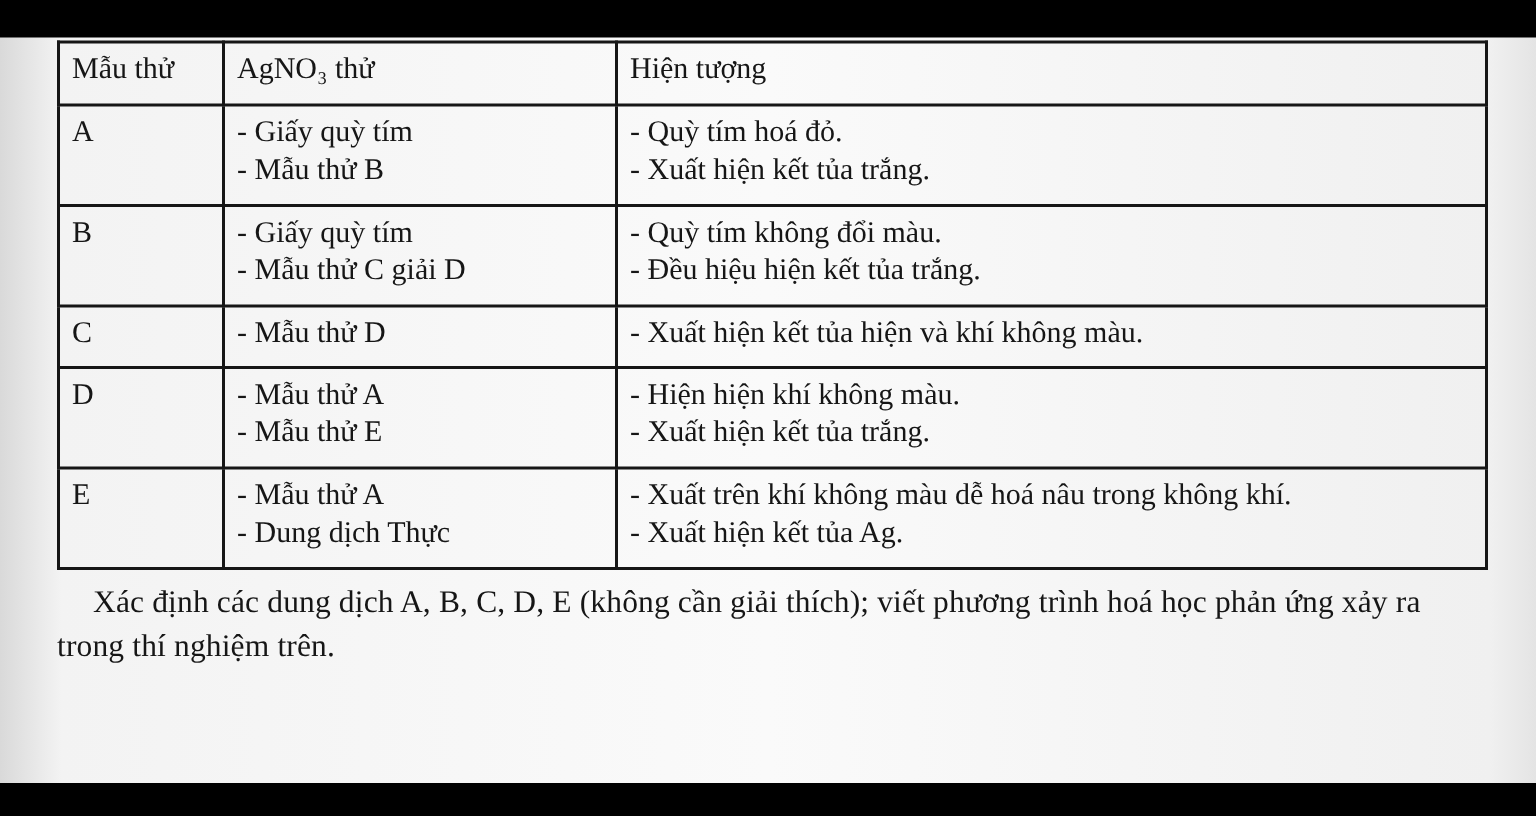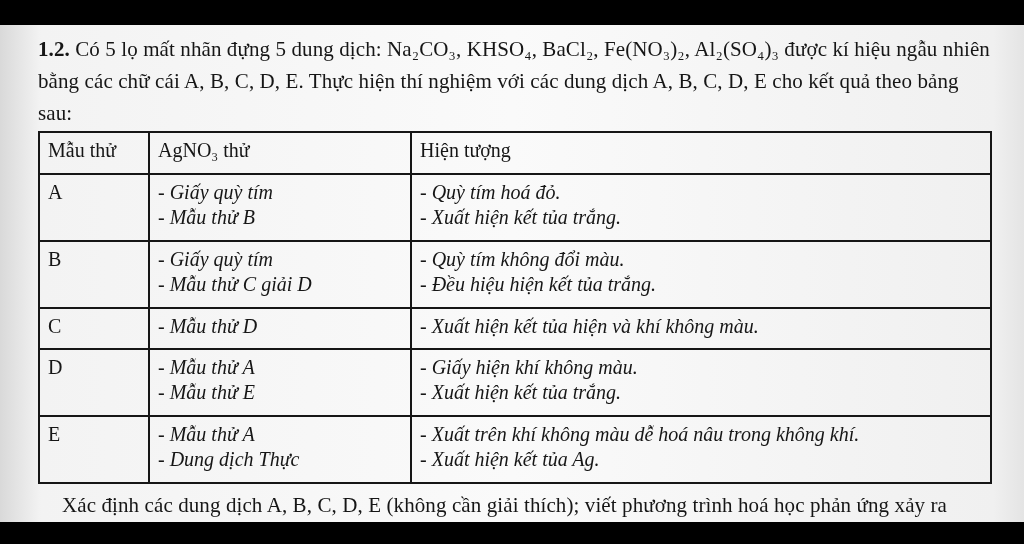--- a/index.html
+++ b/index.html
@@ -40,38 +40,37 @@
     line-height: 25px;
     font-weight: 400;
     text-align: left;
   }
   col.c1 { width: 110px; }
   col.c2 { width: 262px; }
   col.c3 { width: 580px; }
   tr.hdr  { height: 42px; }
   tr.tall { height: 67px; }
   tr.shrt { height: 41px; }
-  .line { white-space: nowrap; font-style: italic; }
+  .line { white-space: nowrap; }
   .task {
     margin: 7px 34px 0 38px;
     font-size: 21px;
     line-height: 29px;
     text-indent: 24px;
     letter-spacing: 0.1px;
   }
 </style>
 </head>
 <body>
 
 <div class="screen">
   <div class="bar top"></div>
 
   <div class="content">
 
-    <p class="intro"><b>1.2.</b> <span>Có 5 lọ mất nhãn đựng 5 dung dịch: Na₂CO₃, KHSO₄, BaCl₂, Fe(NO₃)₂, Al₂(SO₄)₃ được kí hiệu ngẫu nhiên bằng các chữ cái A, B, C, D, E. Thực hiện thí nghiệm với các dung dịch A, B, C, D, E cho kết quả theo bảng sau:</span></p>
 
     <table class="exp">
       <colgroup>
           <col class="c1">
           <col class="c2">
           <col class="c3">
         </colgroup>
       <thead>
         <tr class="hdr">
           <th>Mẫu thử</th>
@@ -111,21 +110,21 @@
             <div class="line">- Xuất hiện kết tủa hiện và khí không màu.</div>
           </td>
         </tr>
         <tr class="tall">
           <td>D</td>
           <td>
             <div class="line">- Mẫu thử A</div>
             <div class="line">- Mẫu thử E</div>
           </td>
           <td>
-            <div class="line">- Giấy hiện khí không màu.</div>
+            <div class="line">- Hiện hiện khí không màu.</div>
             <div class="line">- Xuất hiện kết tủa trắng.</div>
           </td>
         </tr>
         <tr class="tall">
           <td>E</td>
           <td>
             <div class="line">- Mẫu thử A</div>
             <div class="line">- Dung dịch Thực</div>
           </td>
           <td>

